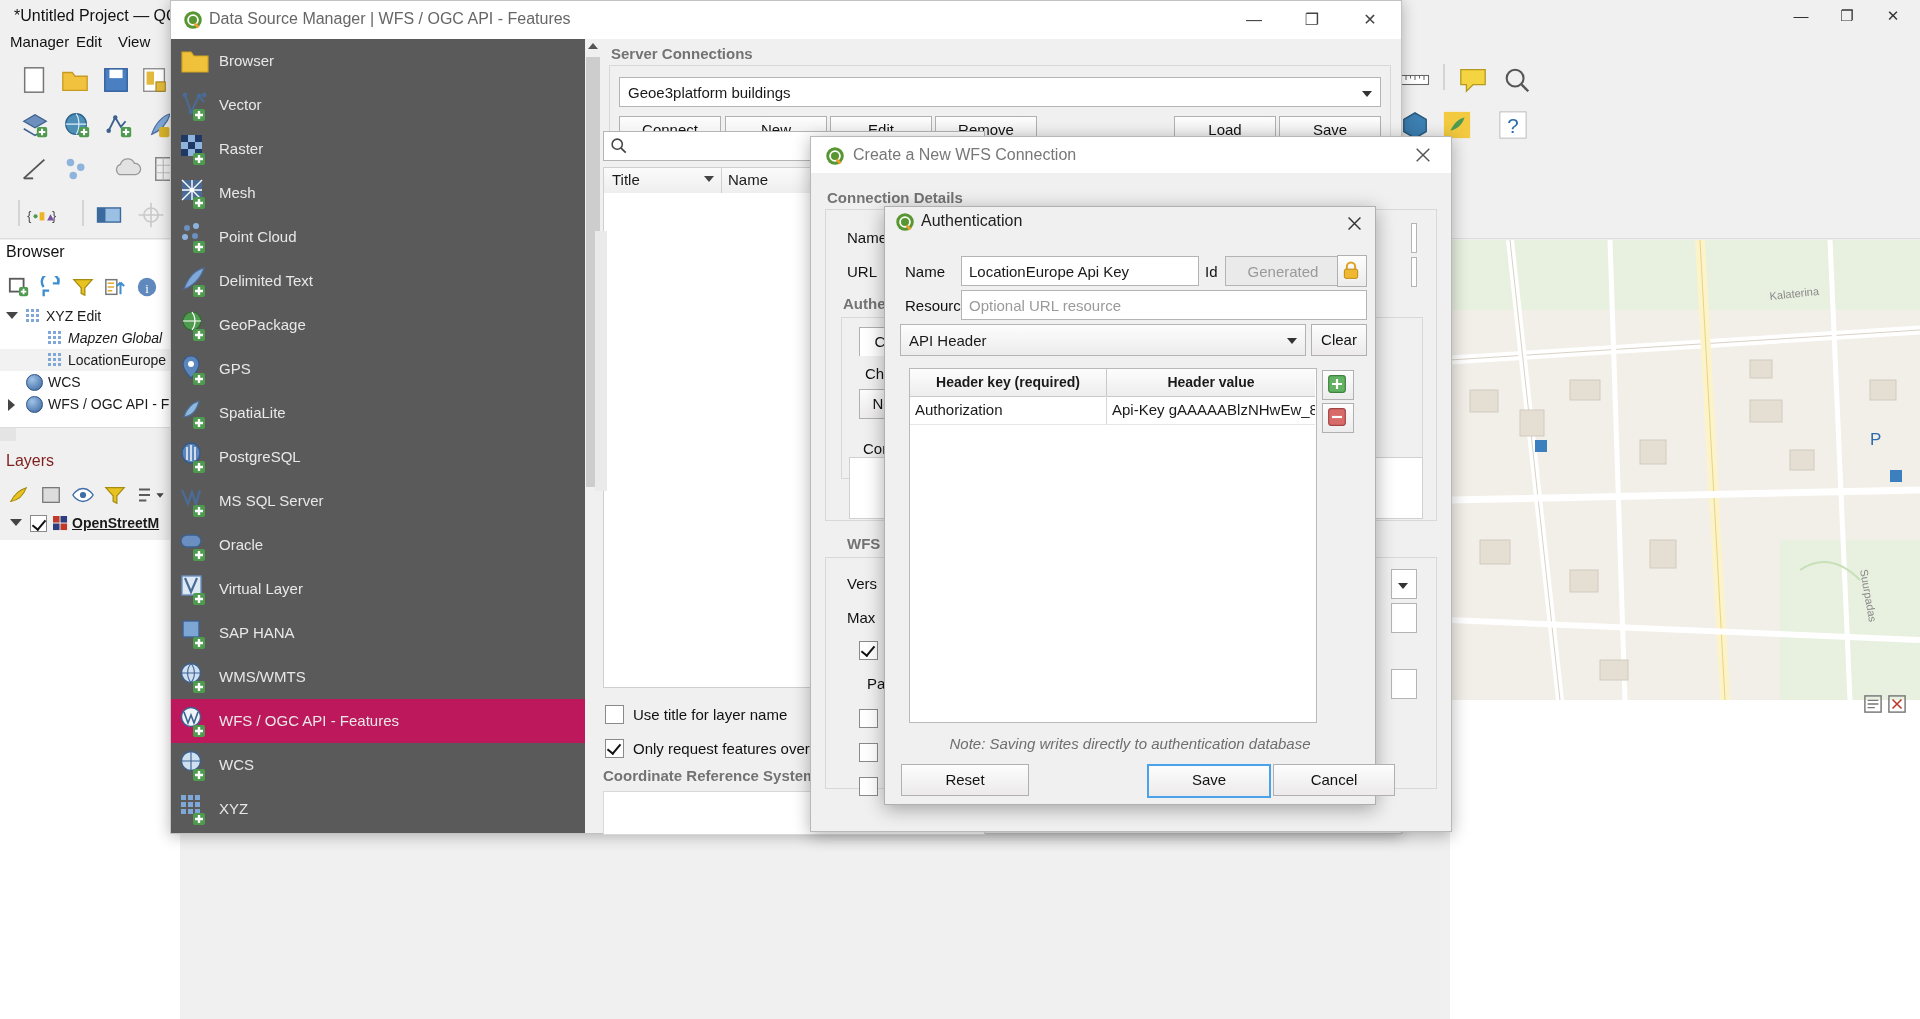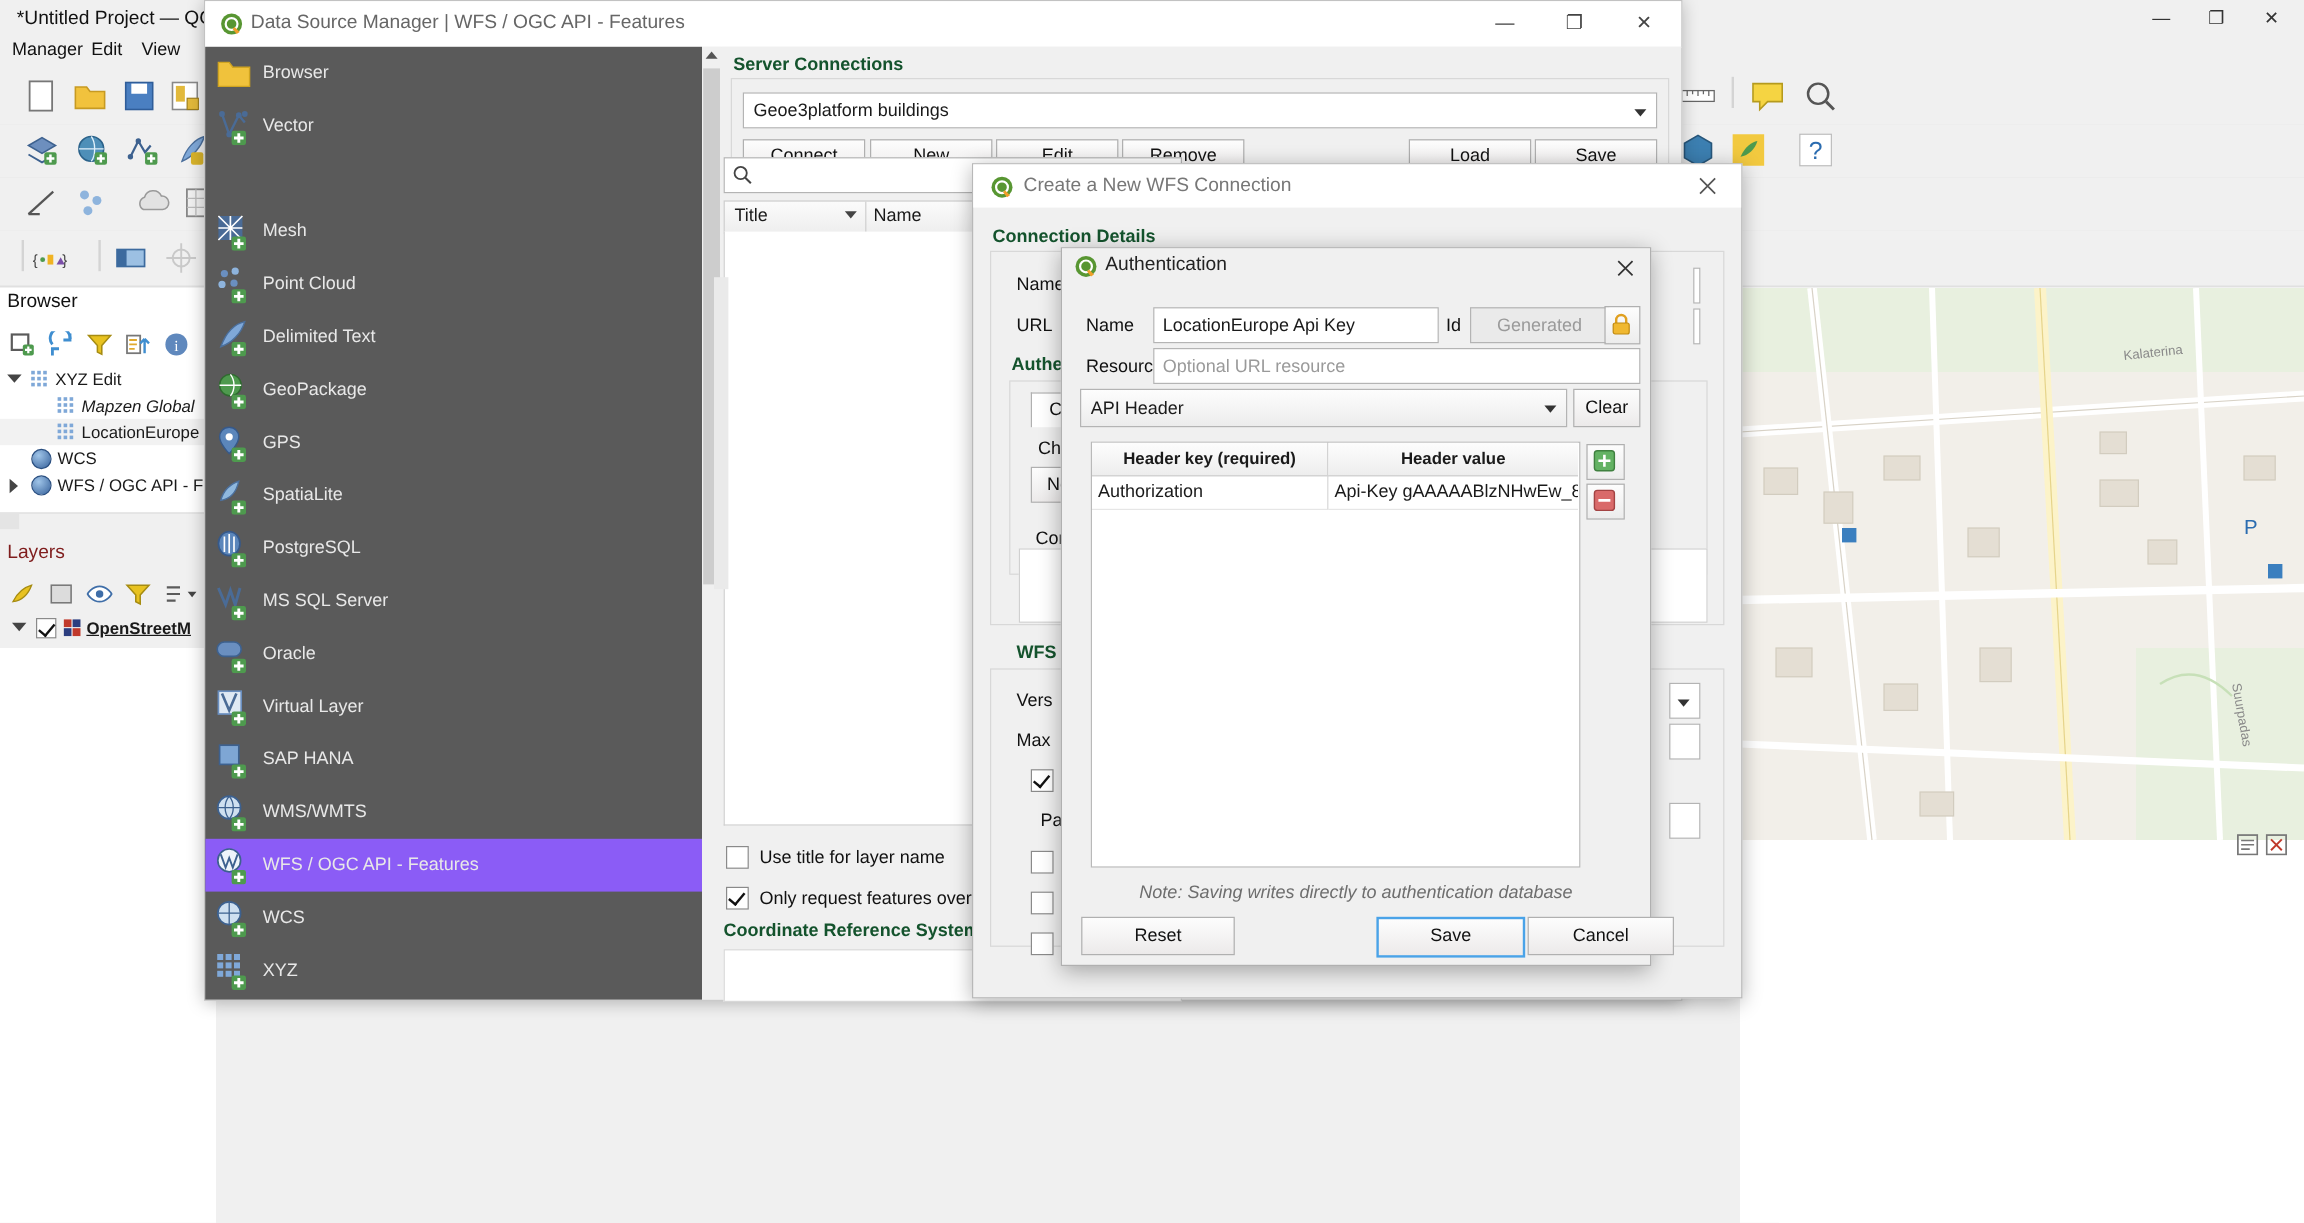--- a/index.html
+++ b/index.html
@@ -46,28 +46,28 @@
   #map-bottom-icons{position:absolute;right:6px;top:695px;width:50px;height:20px;}
 
   
   #dsm{position:absolute;left:170px;top:0;width:1230px;height:832px;background:#f0f0f0;border:1px solid #c2c2c2;box-shadow:0 2px 14px rgba(0,0,0,.28);}
   #dsm-titlebar{position:absolute;left:0;top:0;width:1230px;height:38px;background:#fff;border-bottom:1px solid #eaeaea;}
   #dsm-title{position:absolute;left:38px;top:9px;font-size:16px;color:#666;white-space:nowrap;}
   #dsm-logo{position:absolute;left:12px;top:9px;width:20px;height:20px;}
   .dsm-wb{position:absolute;top:0;width:58px;height:38px;text-align:center;line-height:38px;color:#444;font-size:16px;}
   #dsm-sidebar{position:absolute;left:0;top:38px;width:414px;height:794px;background:#5a5a5a;overflow:hidden;}
   .side-item{position:absolute;left:0;width:414px;height:44px;color:#e8e8e8;font-size:15px;}
-  .side-item.active{background:#8b5cf6;}
+  .side-item.active{background:#be185d;}
   .side-label{position:absolute;left:48px;top:13px;white-space:nowrap;}
   .side-ico{position:absolute;left:8px;top:6px;width:32px;height:32px;}
   #dsm-scroll-track{position:absolute;left:414px;top:38px;width:16px;height:794px;background:#f0f0f0;}
   #dsm-scroll-thumb{position:absolute;left:415px;top:56px;width:14px;height:430px;background:#cdcdcd;}
   #dsm-right{position:absolute;left:430px;top:38px;width:800px;height:794px;background:#f0f0f0;}
 
-  .grp-title{position:absolute;font-weight:bold;font-size:15px;color:#14532d;}
+  .grp-title{position:absolute;font-weight:bold;font-size:15px;color:#737373;}
   .framebox{position:absolute;border:1px solid #d8d8d8;background:#f0f0f0;}
   .combo{position:absolute;background:#fff;border:1px solid #b4b4b4;font-size:15px;}
   .combo .val{position:absolute;left:8px;top:6px;white-space:nowrap;overflow:hidden;}
   .combo .arrow{position:absolute;right:8px;top:13px;width:0;height:0;border-left:5px solid transparent;border-right:5px solid transparent;border-top:6px solid #333;}
   .btn{position:absolute;background:linear-gradient(#fdfdfd,#eceaea);border:1px solid #b0b0b0;font-size:15px;text-align:center;color:#111;}
   .btn.def{border:2px solid #4aa3e8;}
   .txt{position:absolute;background:#fff;border:1px solid #b4b4b4;font-size:15px;}
   .txt .v{position:absolute;left:7px;top:6px;white-space:nowrap;overflow:hidden;}
   .txt .ph{color:#9a9a9a;}
   .chk{position:absolute;width:17px;height:17px;background:#fff;border:1px solid #8a8a8a;}
@@ -420,20 +420,36 @@
         <path d="M6 6l6 17 8-16 5 6" fill="none" stroke="#4a6b96" stroke-width="2"></path>
         <circle cx="6" cy="6" r="2.4" fill="#4a6b96"></circle>
           <circle cx="12" cy="23" r="2.4" fill="#4a6b96"></circle>
         <circle cx="20" cy="7" r="2.4" fill="#4a6b96"></circle>
           <circle cx="25" cy="6" r="2.4" fill="#4a6b96"></circle>
         <rect x="14" y="20" width="12" height="12" rx="2" fill="#4e9a4e"></rect>
         <path d="M20 22v8M16 26h8" stroke="#fff" stroke-width="2.4"></path>
       </svg>
       <span class="side-label">Vector</span>
     </div>
+    <div class="side-item" style="top:88px;">
+      <svg class="side-ico" viewBox="0 0 32 32">
+        <rect x="2" y="2" width="7" height="7" fill="#1f3864"></rect>
+          <rect x="9" y="2" width="7" height="7" fill="#8eb4dd"></rect>
+        <rect x="16" y="2" width="7" height="7" fill="#1f3864"></rect>
+        <rect x="2" y="9" width="7" height="7" fill="#8eb4dd"></rect>
+          <rect x="9" y="9" width="7" height="7" fill="#1f3864"></rect>
+        <rect x="16" y="9" width="7" height="7" fill="#8eb4dd"></rect>
+        <rect x="2" y="16" width="7" height="7" fill="#1f3864"></rect>
+          <rect x="9" y="16" width="7" height="7" fill="#8eb4dd"></rect>
+        <rect x="16" y="16" width="7" height="7" fill="#1f3864"></rect>
+        <rect x="14" y="20" width="12" height="12" rx="2" fill="#4e9a4e"></rect>
+        <path d="M20 22v8M16 26h8" stroke="#fff" stroke-width="2.4"></path>
+      </svg>
+      <span class="side-label">Raster</span>
+    </div>
     <div class="side-item" style="top:132px;">
       <svg class="side-ico" viewBox="0 0 32 32">
         <rect x="3" y="3" width="20" height="20" fill="#4a6b96"></rect>
         <path d="M3 13h20M13 3v20M3 3l20 20M23 3L3 23" stroke="#fff" stroke-width="1.4"></path>
         <rect x="14" y="20" width="12" height="12" rx="2" fill="#4e9a4e"></rect>
         <path d="M20 22v8M16 26h8" stroke="#fff" stroke-width="2.4"></path>
       </svg>
       <span class="side-label">Mesh</span>
     </div>
     <div class="side-item" style="top:176px;">

